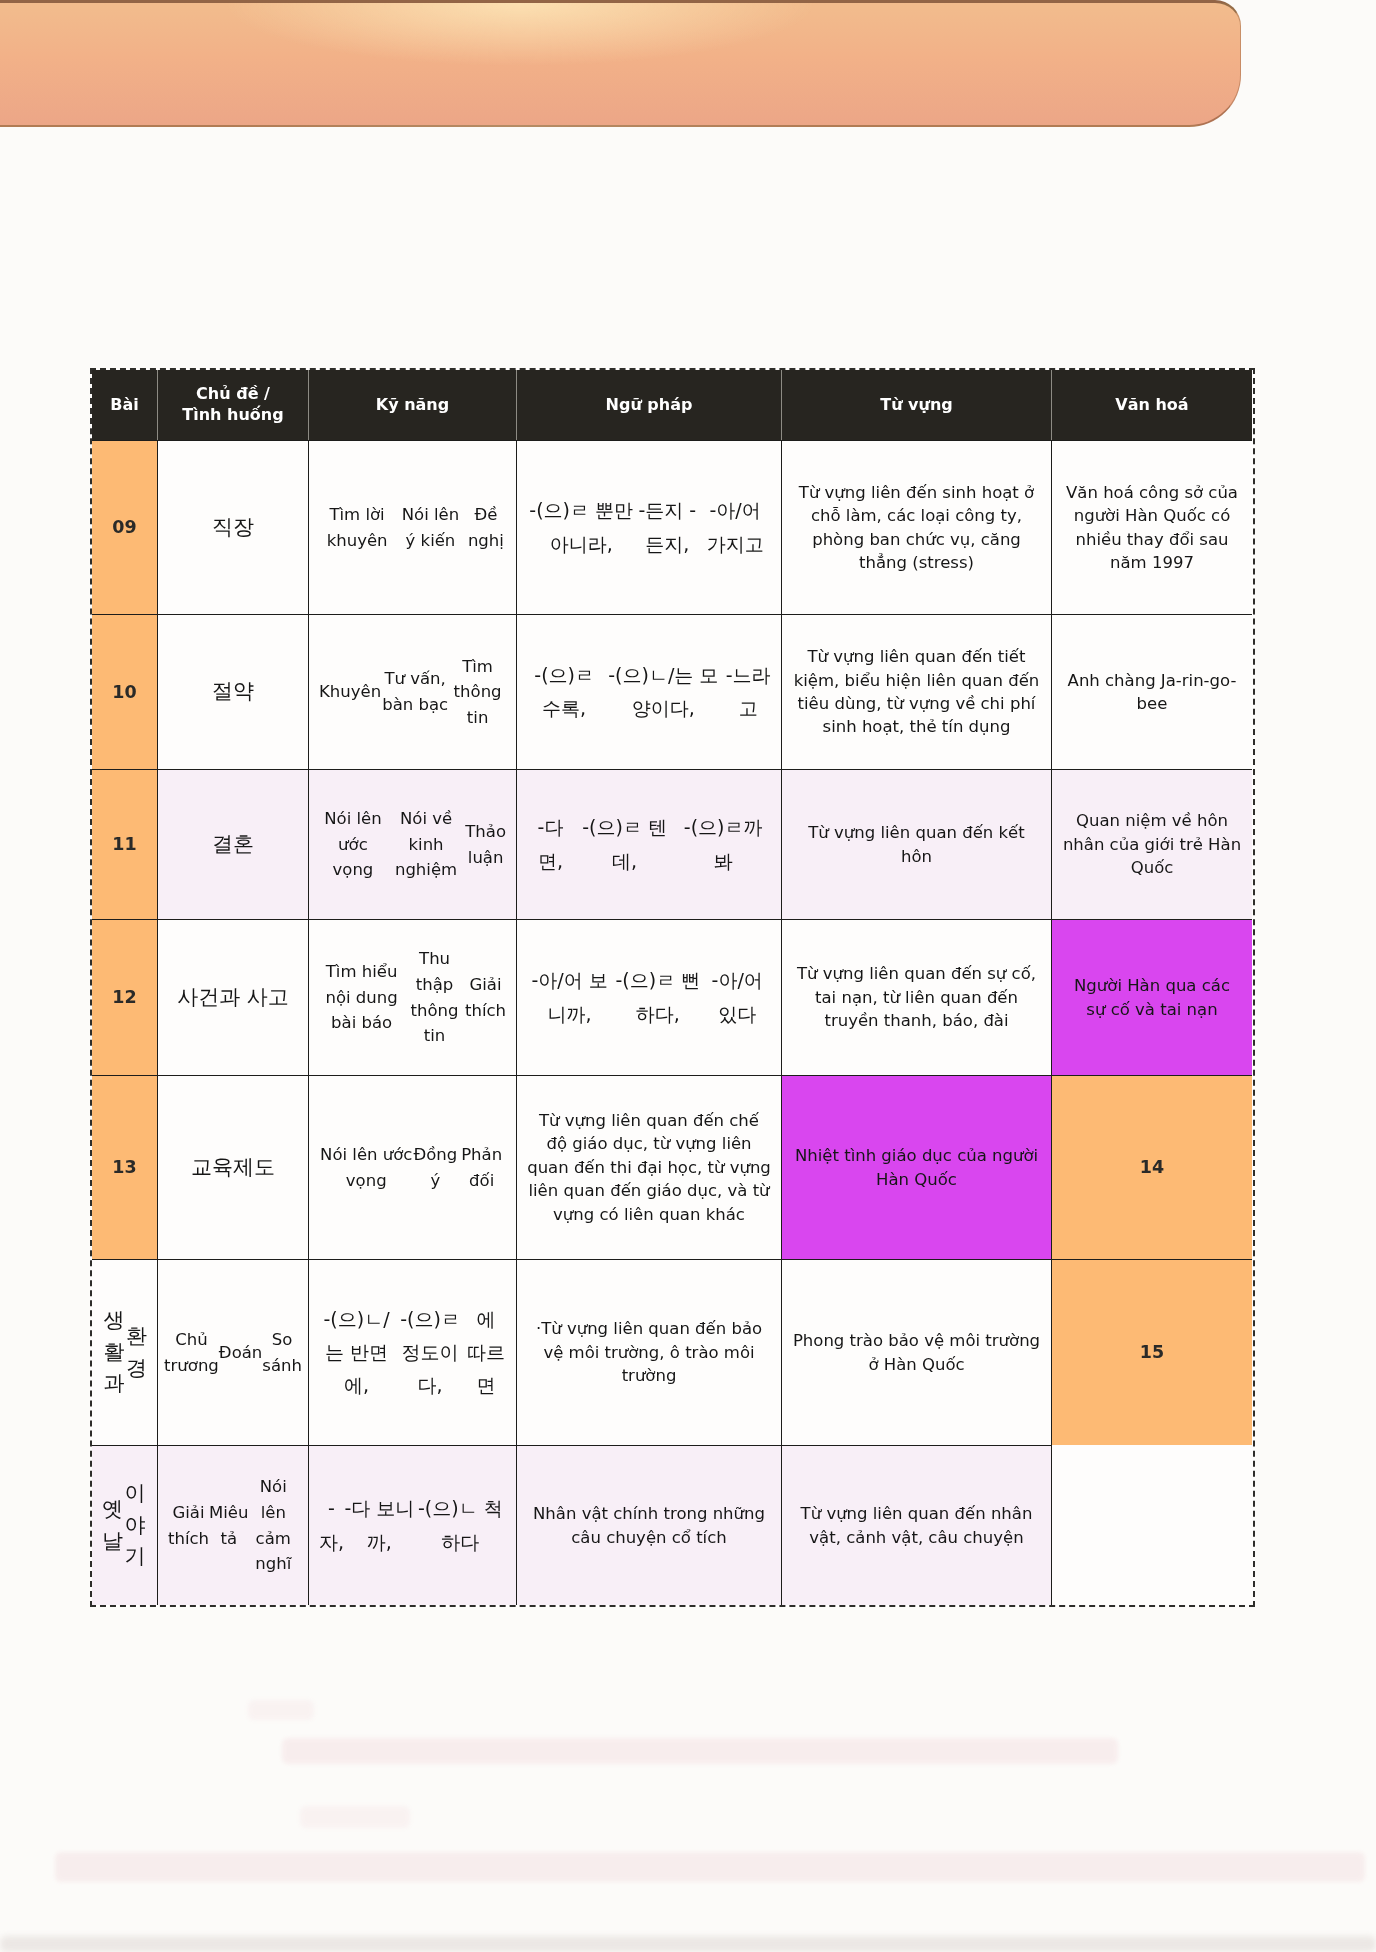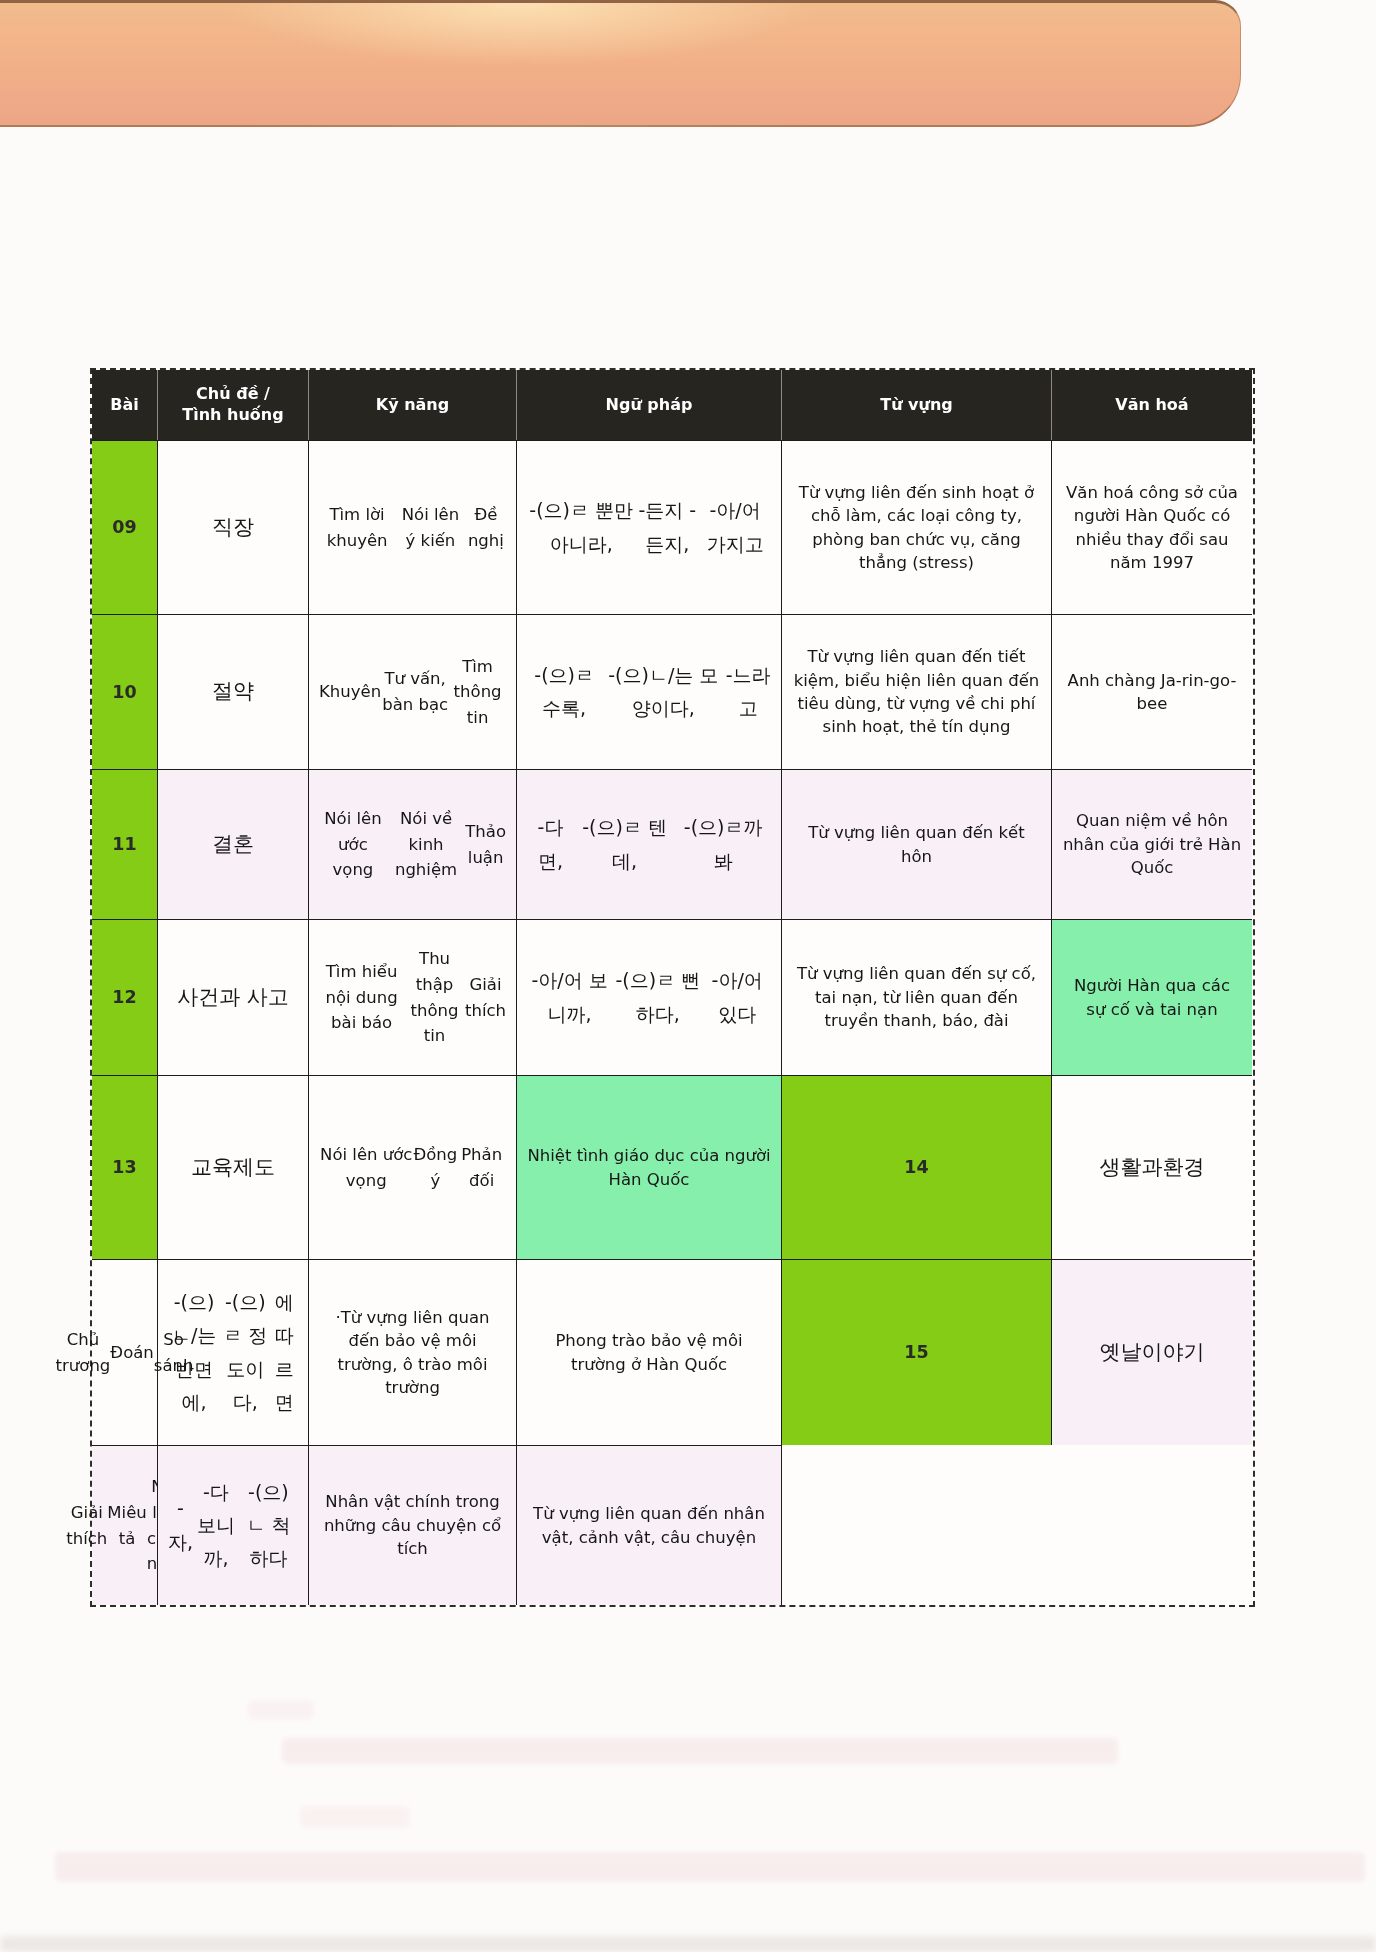--- a/index.html
+++ b/index.html
@@ -54,31 +54,31 @@
     display:flex;align-items:center;justify-content:center;
     text-align:center;
     padding:8px 10px;
     box-sizing:border-box;
     font-size:16.5px;
     line-height:1.42;
     color:#161616;
   }
   .hcell:first-child{border-left:none;}
   .bai{
-    background:#84cc16;
+    background:#fdba74;
     font-weight:bold;
     font-size:17.5px;
     color:#2a2a28;
   }
   .topic{font-size:21px;line-height:1.5;}
   .grammar{font-size:19px;line-height:1.75;}
   .skills div{line-height:1.55;}
   .vocab,.culture{font-size:16.5px;}
   .tint{background:#f8eff7;}
-  .tint2{background:#86efac;}
+  .tint2{background:#d946ef;}
 
   
   .ghost{position:absolute;border-radius:6px;pointer-events:none;}
   .g1{top:1700px;left:248px;width:66px;height:20px;background:#e3a9b4;opacity:.10;filter:blur(2px);}
   .g2{top:1738px;left:282px;width:836px;height:26px;background:#e3a9b4;opacity:.16;filter:blur(2px);}
   .g3{top:1806px;left:300px;width:110px;height:22px;background:#e3a9b4;opacity:.10;filter:blur(2px);}
   .g4{top:1852px;left:55px;width:1310px;height:30px;background:#dfa3ae;opacity:.15;filter:blur(2px);}
   .g5{top:1936px;left:0px;width:1376px;height:16px;background:#b3a49d;opacity:.22;filter:blur(3px);}
 </style>
 </head>
@@ -171,20 +171,21 @@
 
       <div class="cell bai">13</div>
       <div class="cell topic">
           <div>교육제도</div>
         </div>
       <div class="cell skills">
           <div>Nói lên ước vọng</div>
           <div>Đồng ý</div>
           <div>Phản đối</div>
         </div>
+      <div class="cell vocab">Từ vựng liên quan đến chế độ giáo dục, từ vựng liên quan đến thi đại học, từ vựng liên quan đến giáo dục, và từ vựng có liên quan khác</div>
       <div class="cell culture tint2">Nhiệt tình giáo dục của người Hàn Quốc</div>
 
       <div class="cell bai">14</div>
       <div class="cell topic">
           <div>생활과</div>
           <div>환경</div>
         </div>
       <div class="cell skills">
           <div>Chủ trương</div>
           <div>Đoán</div>

